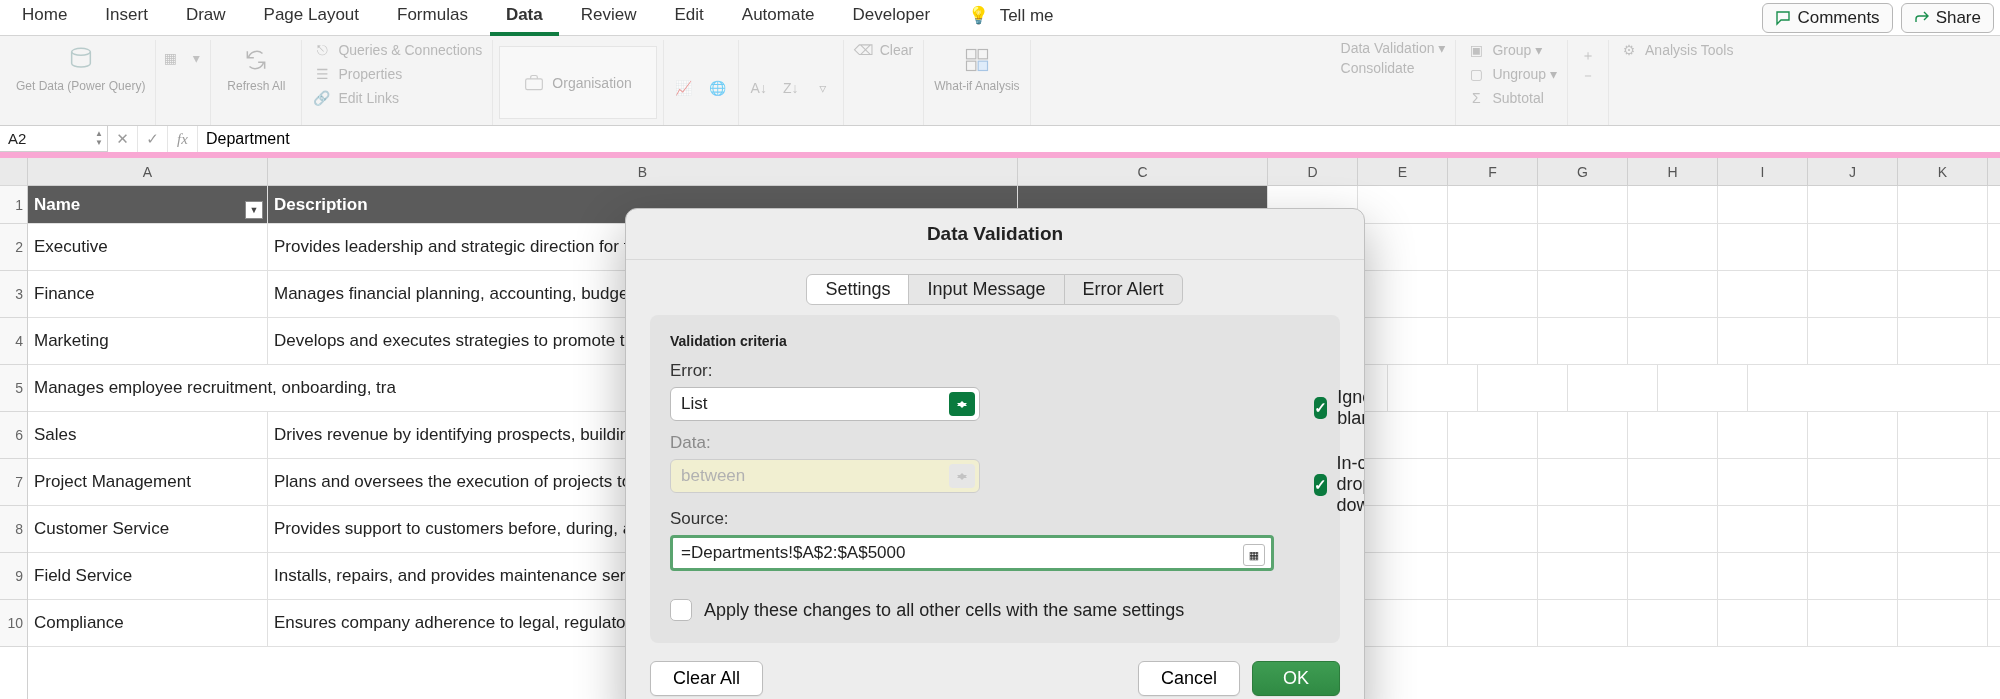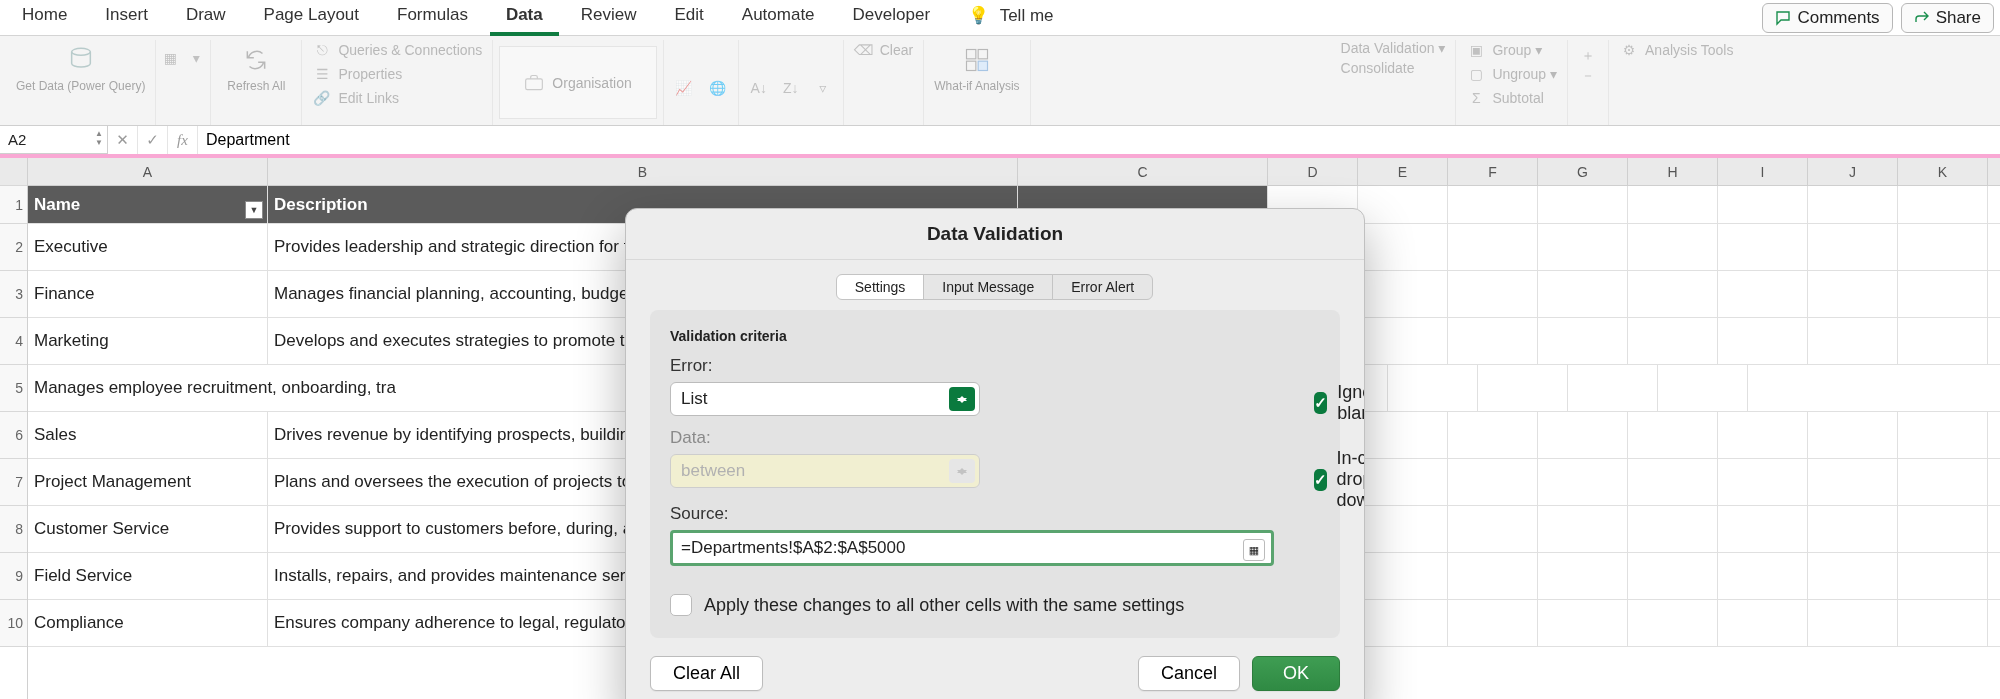--- a/index.html
+++ b/index.html
@@ -103,21 +103,21 @@
     gap:8px;
     height: 74px;
     padding: 8px 24px;
     font-size: 14px; color: #777;
   }
   
   .formula-bar {
     display: flex;
     align-items: center;
     height: 32px;
-    border-bottom: 4px solid #f9a8d4;
+    border-bottom: 6px solid #f9a8d4;
     font-size: 15px;
   }
   .name-box {
     width: 108px;
     padding: 0 8px;
     border: 1px solid #cfcfcf;
     border-top: none;
     border-left: none;
     height: 100%;
     display:flex; align-items:center;
@@ -227,21 +227,21 @@
   }
   .dlg-tabs {
     display:flex; justify-content:center; gap:0;
     padding: 14px 0 10px;
   }
   .dlg-tab {
     padding: 4px 18px;
     background:#e6e6e6;
     border:1px solid #c4c4c4;
     margin-left:-1px;
-    font-size:14px;
+    font-size:18px;
     cursor:pointer;
   }
   .dlg-tab:first-child { border-radius:6px 0 0 6px; }
   .dlg-tab:last-child  { border-radius:0 6px 6px 0; }
   .dlg-tab.active { background:#fff; }
   .dlg-body {
     background:#e3e3e3;
     margin: 0 24px 18px;
     border-radius:8px;
     padding: 18px 20px 22px;

